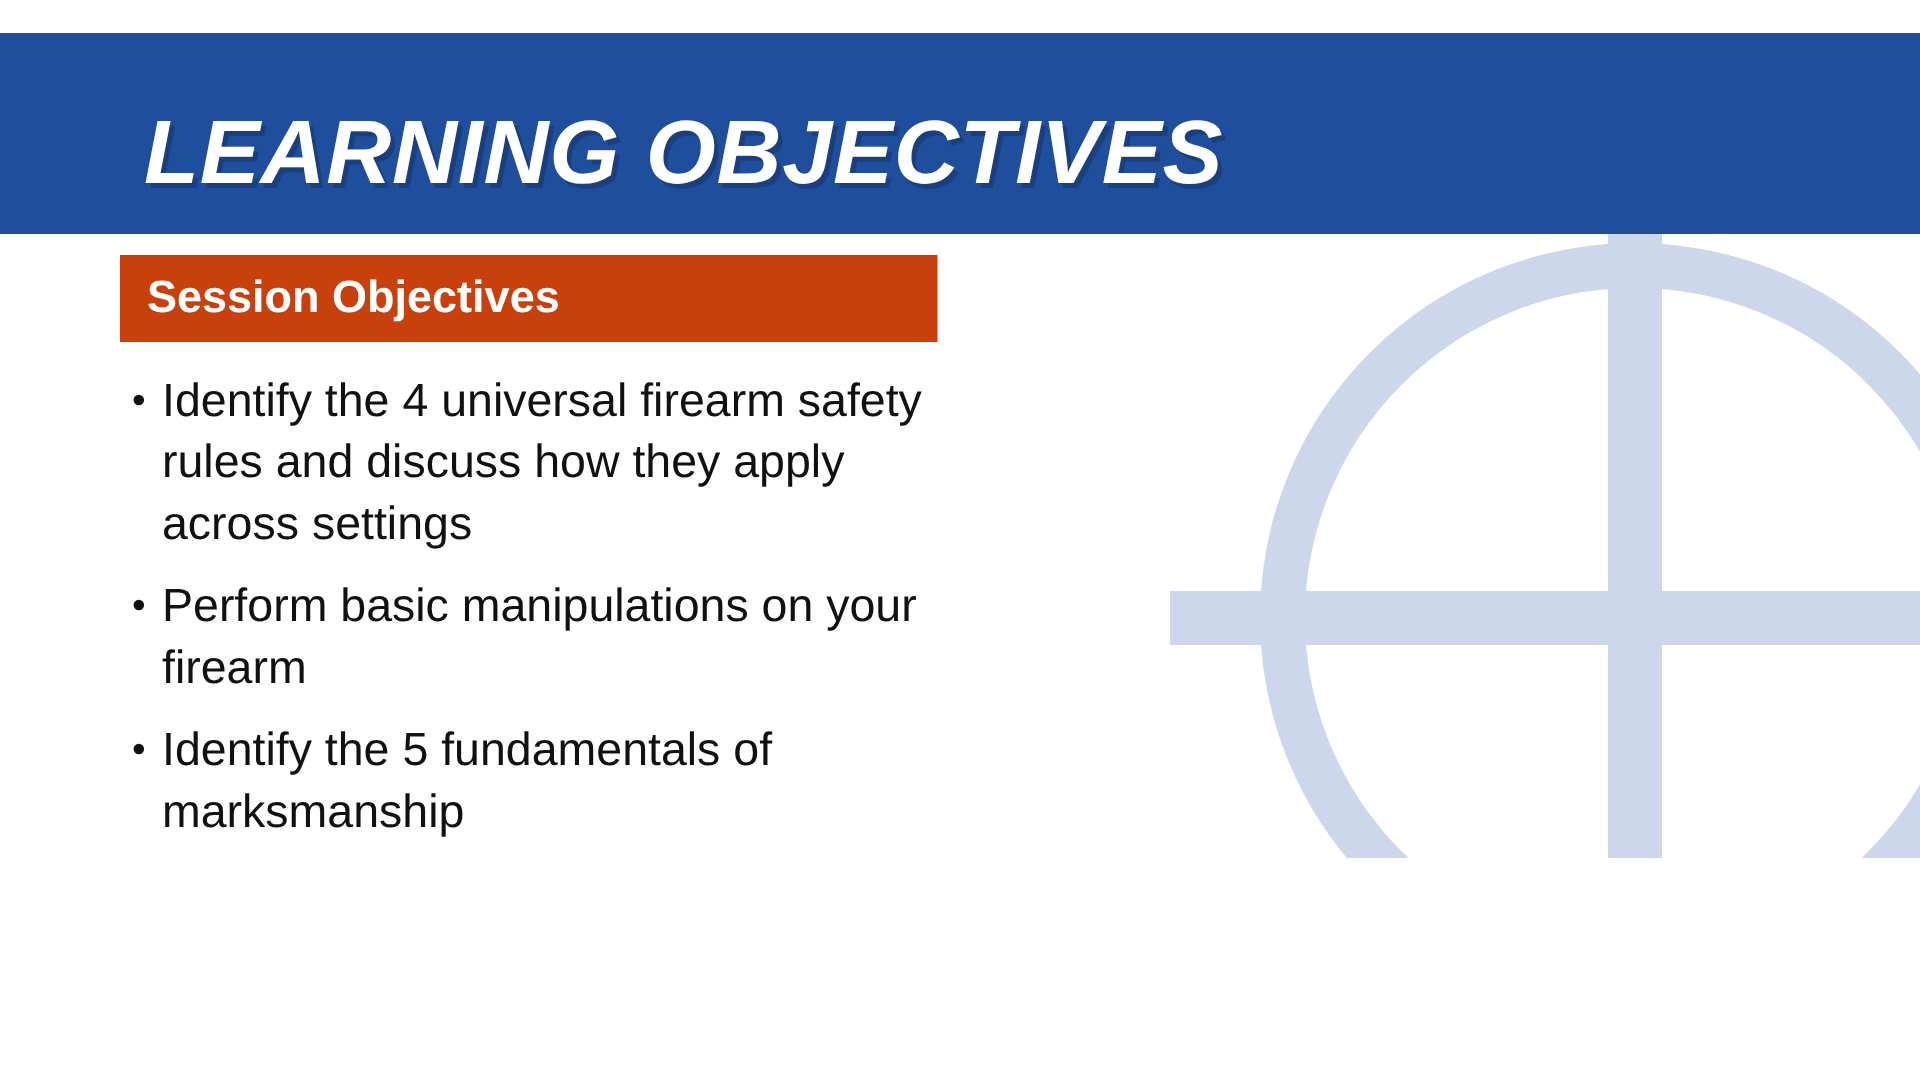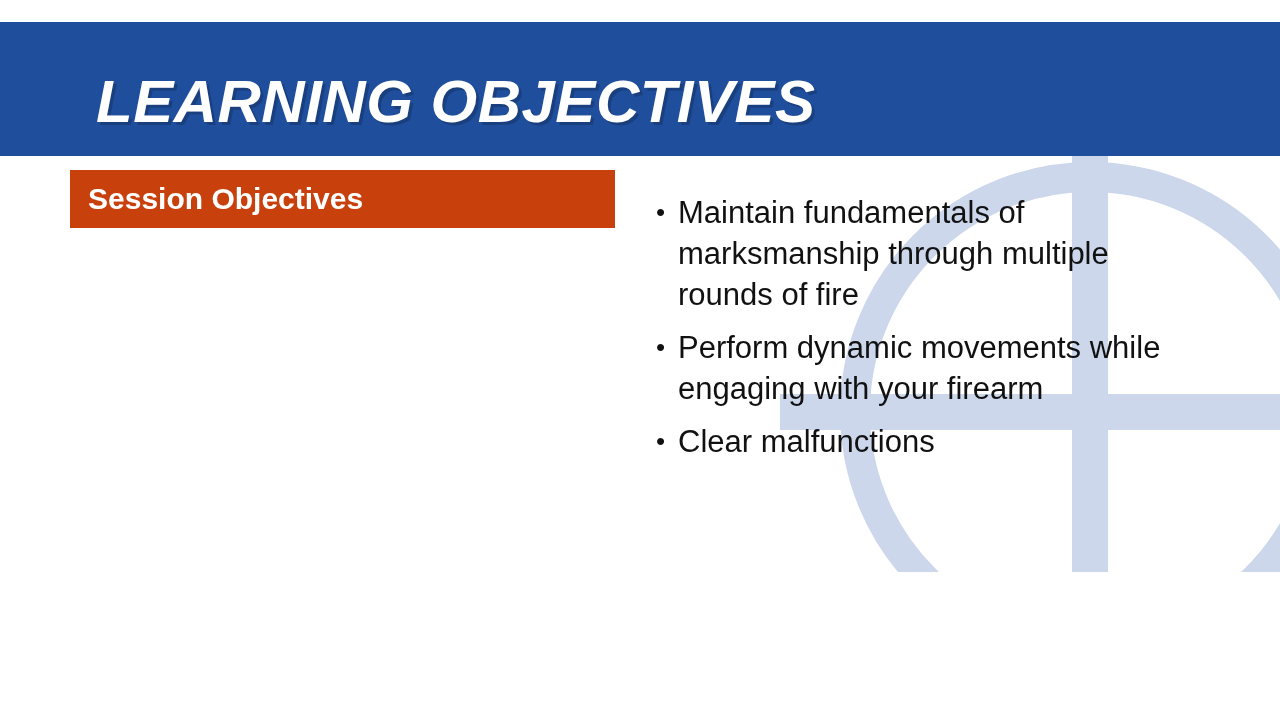--- a/index.html
+++ b/index.html
@@ -54,21 +54,21 @@
     letter-spacing: 0.5px;
     text-shadow: 3px 3px 0 rgba(0,0,0,0.18);
     white-space: nowrap;
   }
 
   
   .col {
     position: absolute;
     top: 170px;
   }
-  .col-left { left: 70px; width: 545px; }
+  .col-left { left: 80px; width: 545px; }
   .col-right { left: 648px; width: 545px; }
 
   .col-header {
     background: #c8400c;
     height: 58px;
     display: flex;
     align-items: center;
     padding-left: 18px;
     box-sizing: border-box;
   }
@@ -138,28 +138,28 @@
   </svg>
 
   <div class="title-bar">
     <div class="title-text">LEARNING OBJECTIVES</div>
   </div>
 
   <div class="col col-left">
     <div class="col-header">
       <span class="col-header-text">Session Objectives</span>
     </div>
+    <ul class="bullets">
+      <li>Identify the 4 universal firearm safety rules and discuss how they apply across settings</li>
+      <li>Perform basic manipulations on your firearm</li>
+      <li>Identify the 5 fundamentals of marksmanship</li>
+    </ul>
   </div>
 
   <div class="col col-right">
-    <ul class="bullets">
-      <li>Maintain fundamentals of marksmanship through multiple rounds of fire</li>
-      <li>Perform dynamic movements while engaging with your firearm</li>
-      <li>Clear malfunctions</li>
-    </ul>
   </div>
 
   <svg class="logo" viewBox="0 0 98 60" xmlns="http://www.w3.org/2000/svg">
     <path d="M8 6 H90 A4 4 0 0 1 94 10 V44 A4 4 0 0 1 90 48 H62 L49 56 L36 48 H8 A4 4 0 0 1 4 44 V10 A4 4 0 0 1 8 6 Z" fill="#ffffff" stroke="#555b60" stroke-width="3"></path>
     <text class="logo-text-top" x="49" y="19" text-anchor="middle">RANGE</text>
     <path d="M22 24 L76 40 M76 24 L22 40" stroke="#333a40" stroke-width="3.5" stroke-linecap="round"></path>
     <circle cx="49" cy="32" r="5" fill="#ffffff" stroke="#333a40" stroke-width="2.5"></circle>
     <text class="logo-text-bot" x="49" y="46" text-anchor="middle">SHOOTING</text>
     <text class="logo-text-bot" x="49" y="53" text-anchor="middle">DOJO</text>
   </svg>

